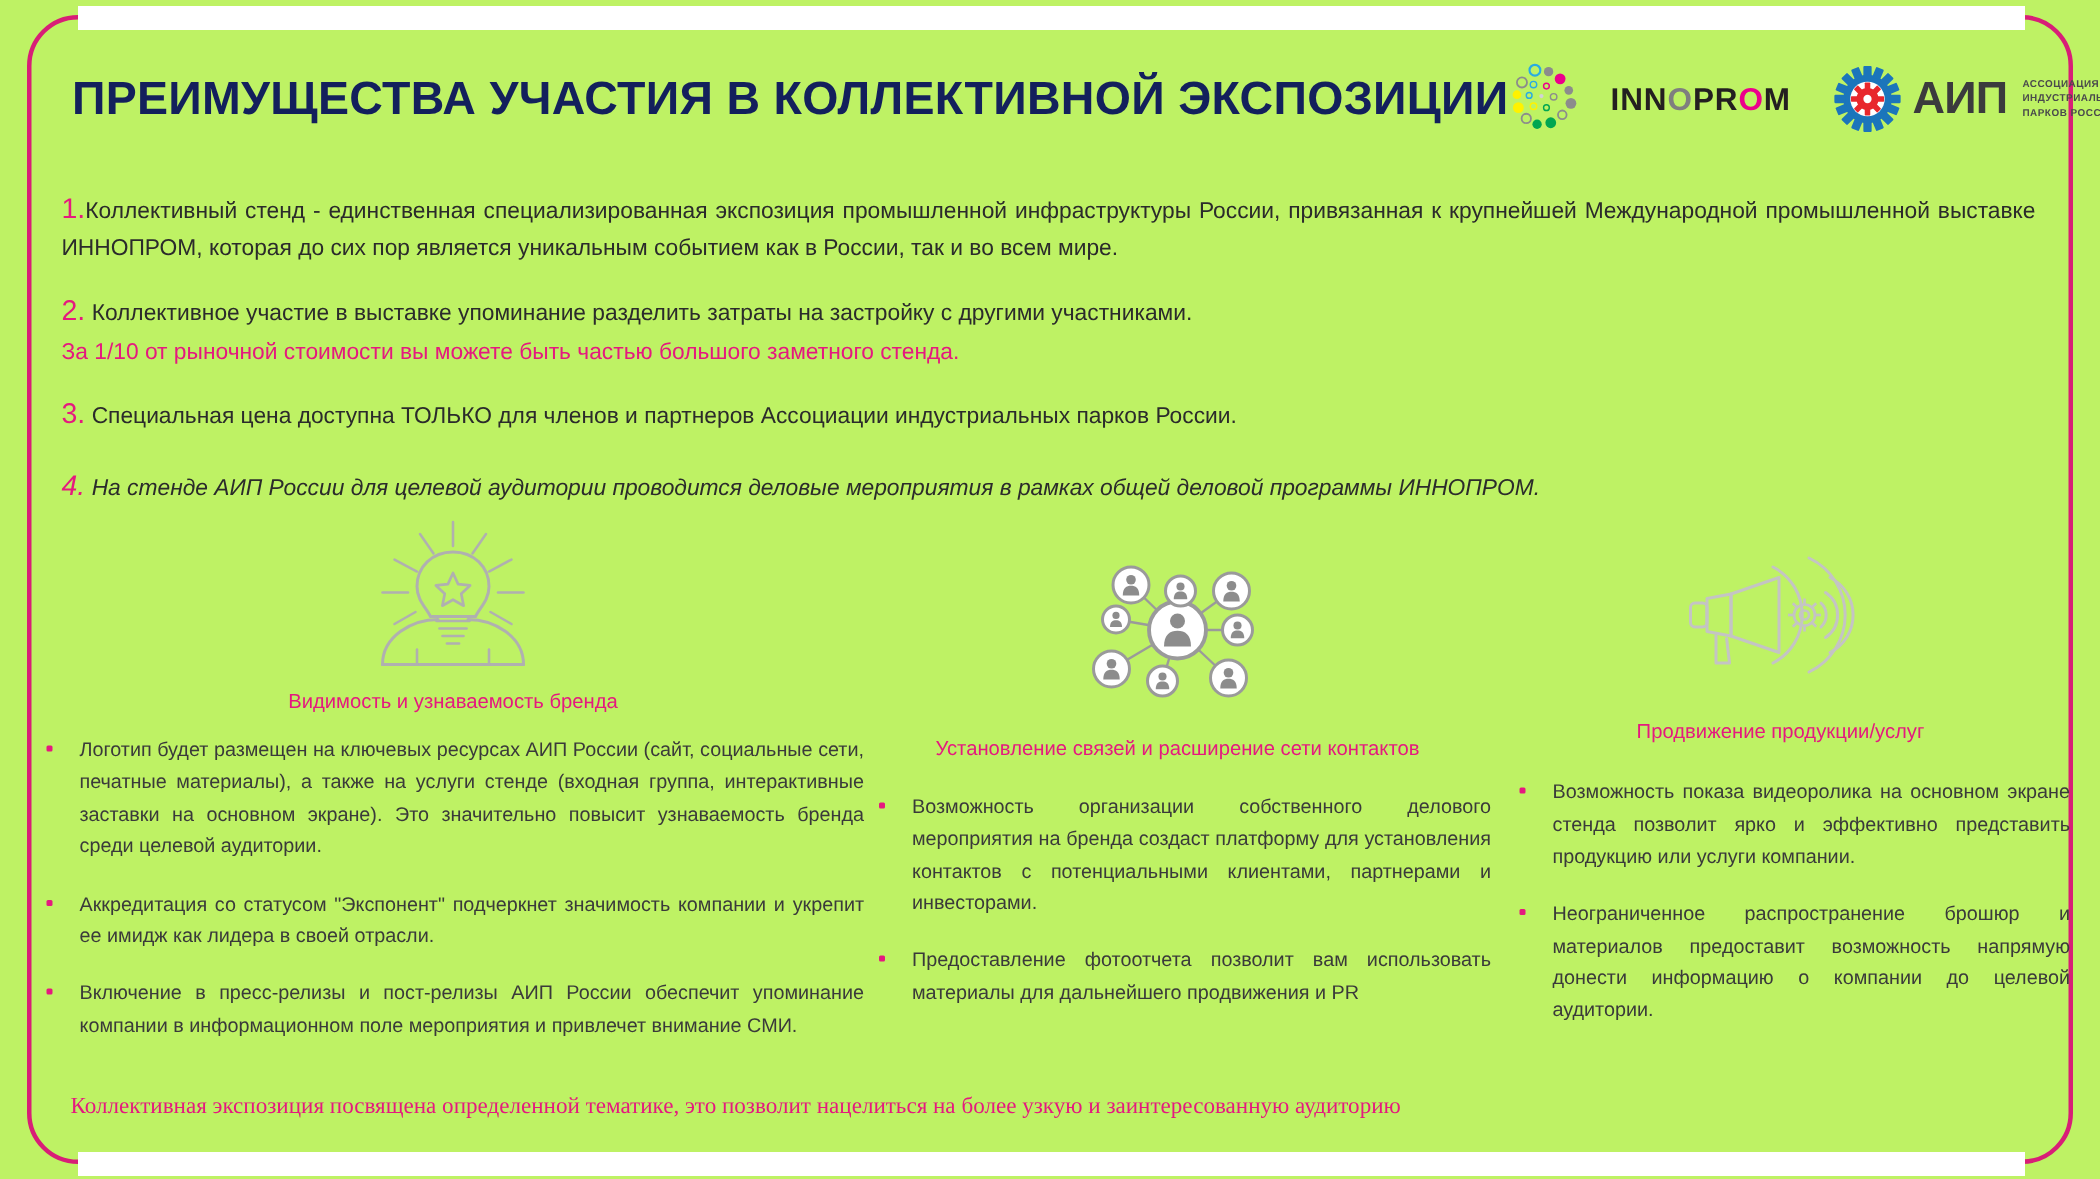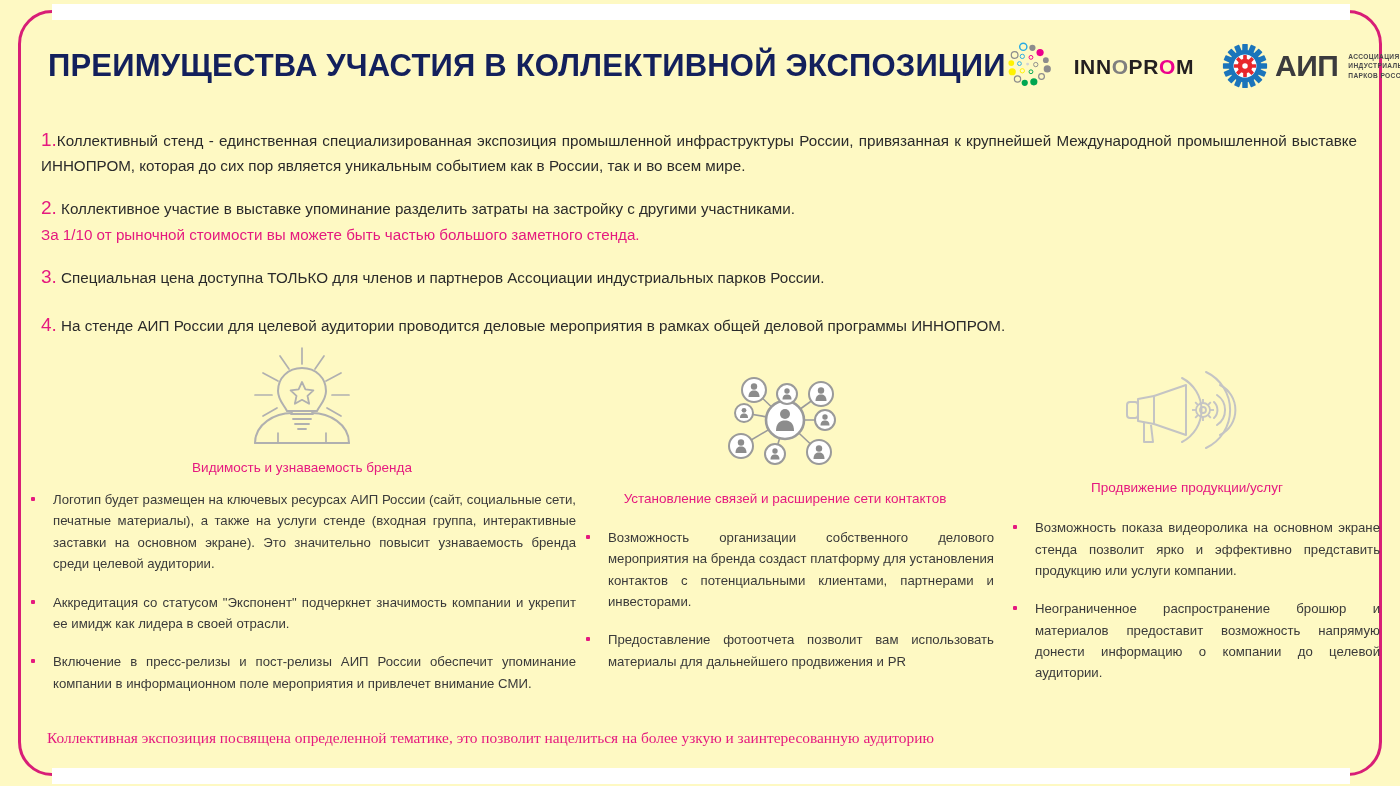--- a/index.html
+++ b/index.html
@@ -8,21 +8,21 @@
     margin: 0; padding: 0;
     width: 1400px; height: 786px;
     background: #ffffff;
     font-family: "Liberation Sans", sans-serif;
   }
 
   .slide {
     position: relative;
     width: 1400px;
     height: 786px;
-    background: #fef9c3;
+    background: #bef264;
     overflow: hidden;
   }
 
   
   .frame {
     position: absolute;
     left: 18px; top: 10px;
     width: 1364px; height: 766px;
     border: 3px solid #d81e77;
     border-radius: 34px;
@@ -118,21 +118,21 @@
     font-weight: 400;
   }
   .point.p1 p { text-align: justify; }
   .point.p2 { margin-bottom: 16px; }
   .point.p2 .accent {
     display: block;
     color: #e5197f;
     margin-top: 1px;
   }
   .point.p3 { margin-bottom: 20px; }
-  .point.p4 { margin-bottom: 16px; }
+  .point.p4 { margin-bottom: 16px; font-style: italic; }
   .point.p3 p, .point.p4 p, .point.p2 p { text-align: left; }
 
   
   .columns {
     position: absolute;
     left: 20px; top: 344px;
     width: 1360px;
     display: flex;
     align-items: center;
   }

